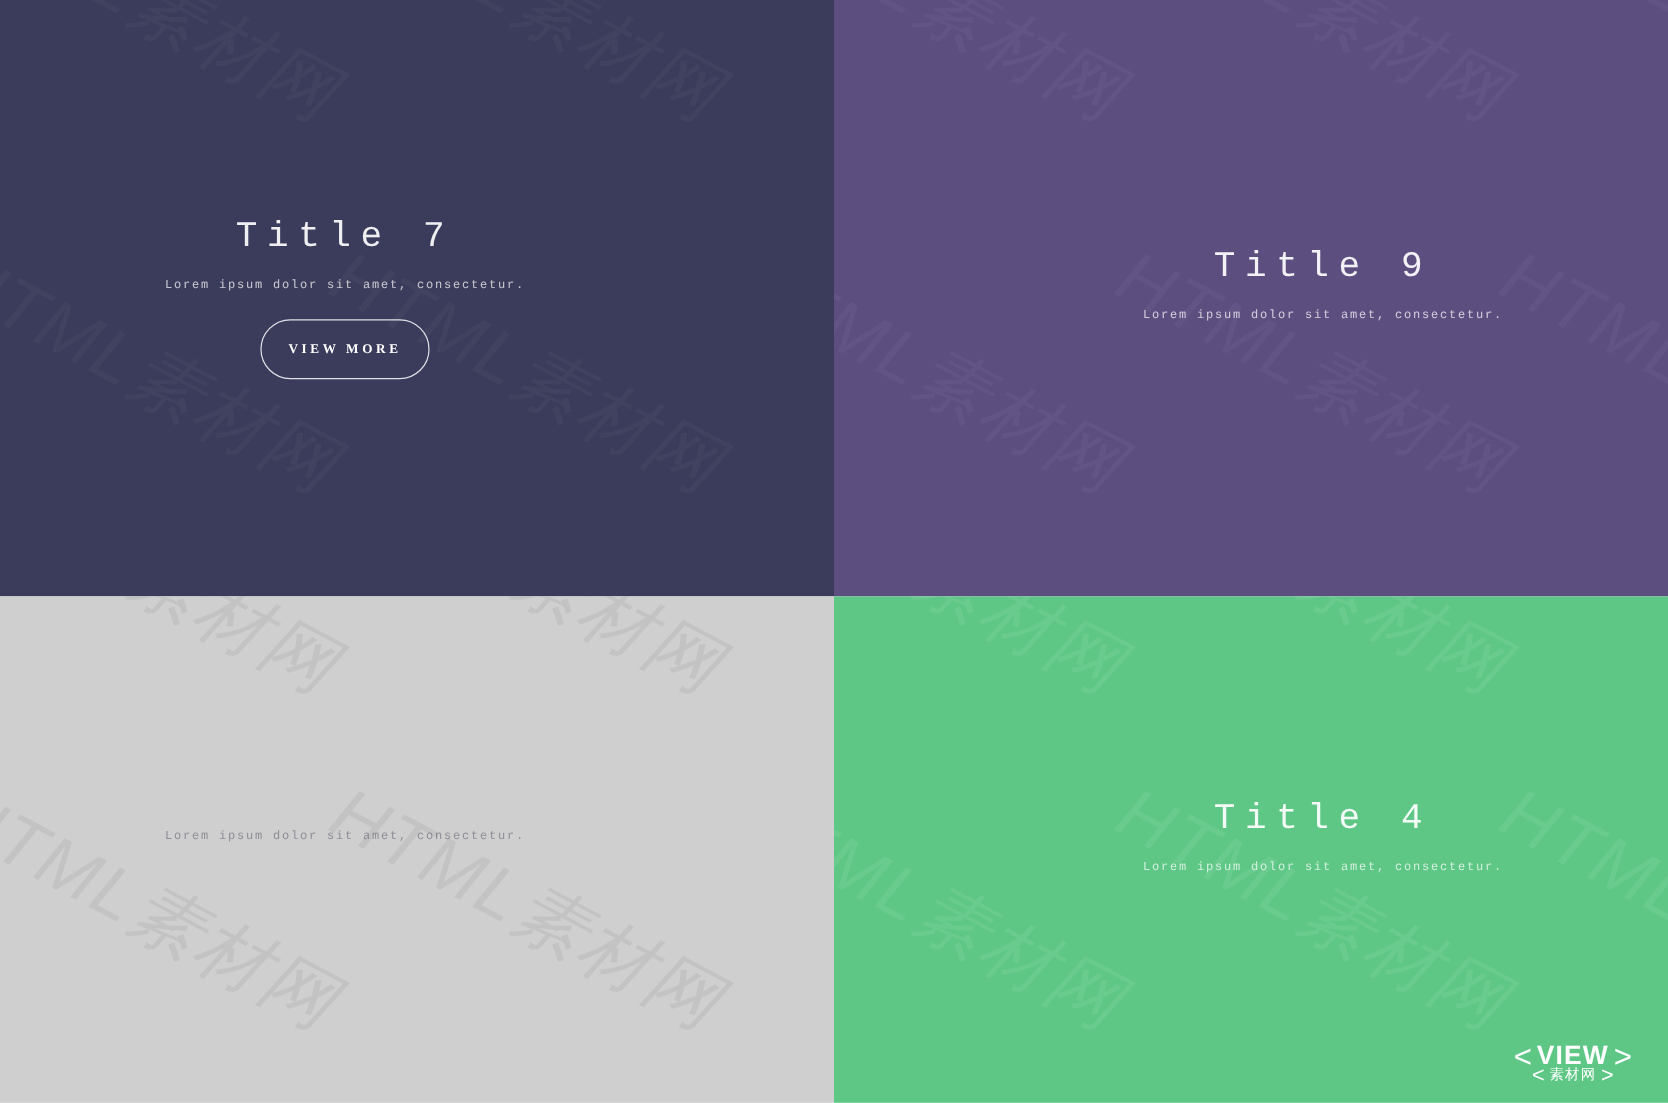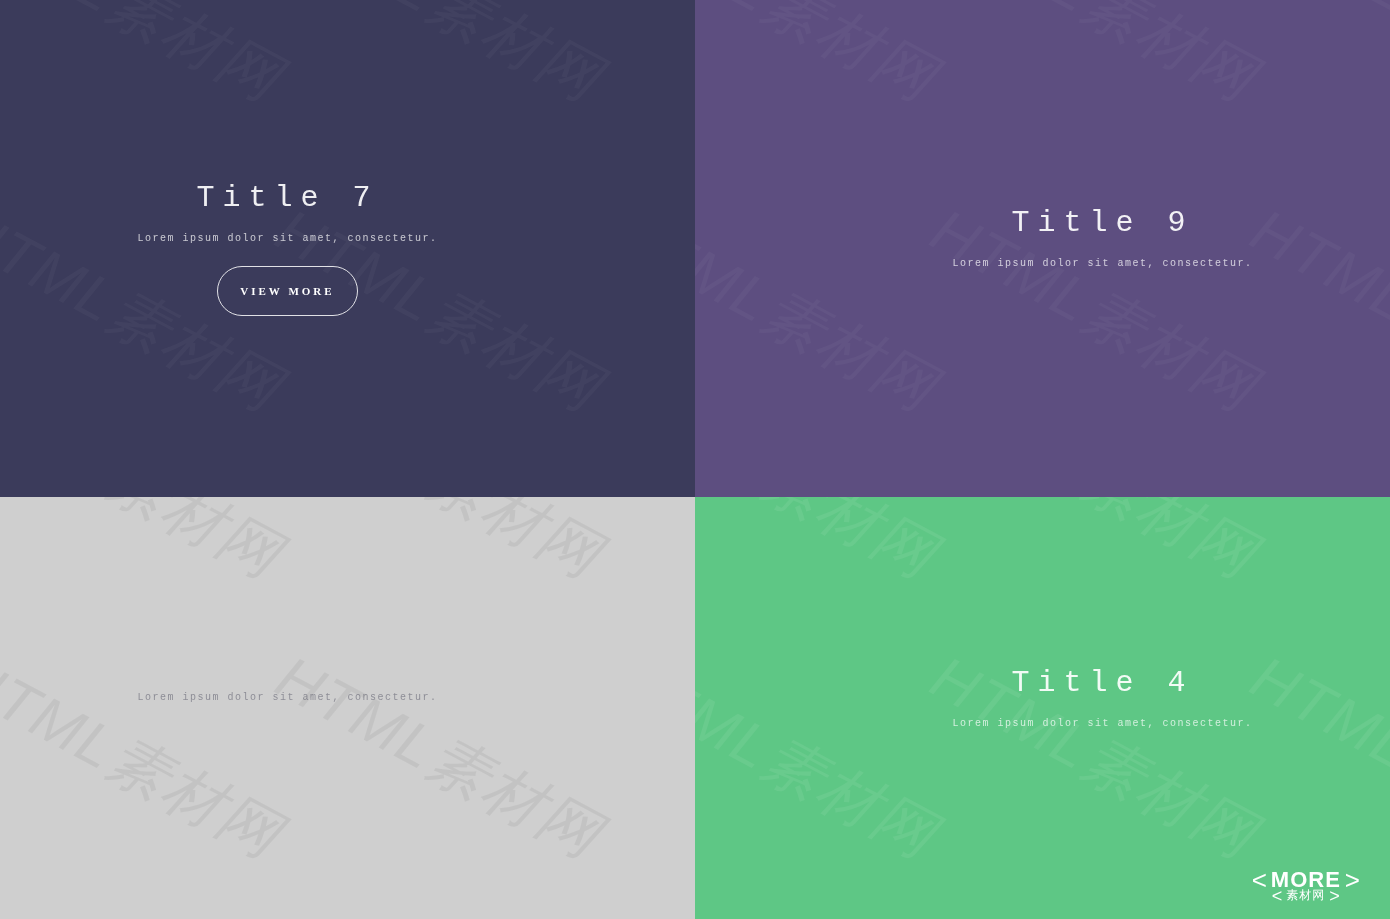--- a/index.html
+++ b/index.html
@@ -193,21 +193,21 @@
       <h2 class="title">Title 4</h2>
       <p class="subtitle">Lorem ipsum dolor sit amet, consectetur.</p>
     </div>
   </div>
 
 </div>
 
 <div class="footer-logo">
   <div class="footer-logo-row">
     <span class="angle">&lt;</span>
-    <span class="footer-logo-row1">MORE</span>
+    <span class="footer-logo-row1">VIEW</span>
     <span class="angle">&gt;</span>
   </div>
   <div class="footer-logo-row" style="margin-top:-6px">
     <span class="angle" style="font-size:18px">&lt;</span>
     <span class="footer-logo-row2">素材网</span>
     <span class="angle" style="font-size:18px">&gt;</span>
   </div>
 </div>
 
 </body></html>

